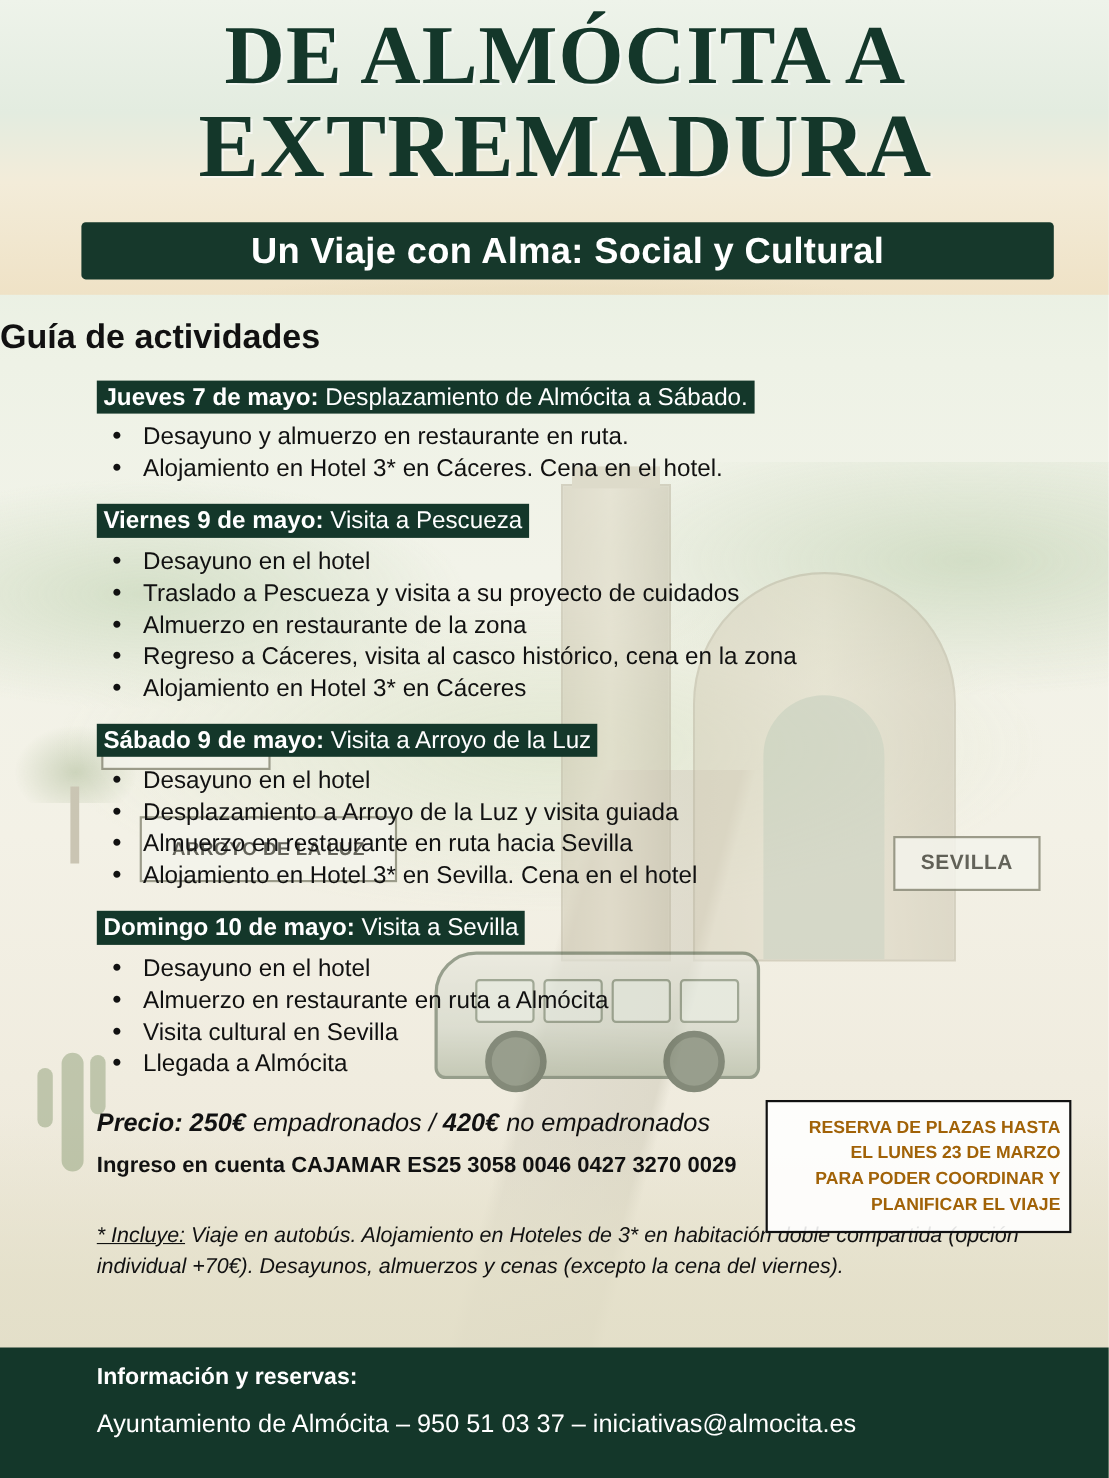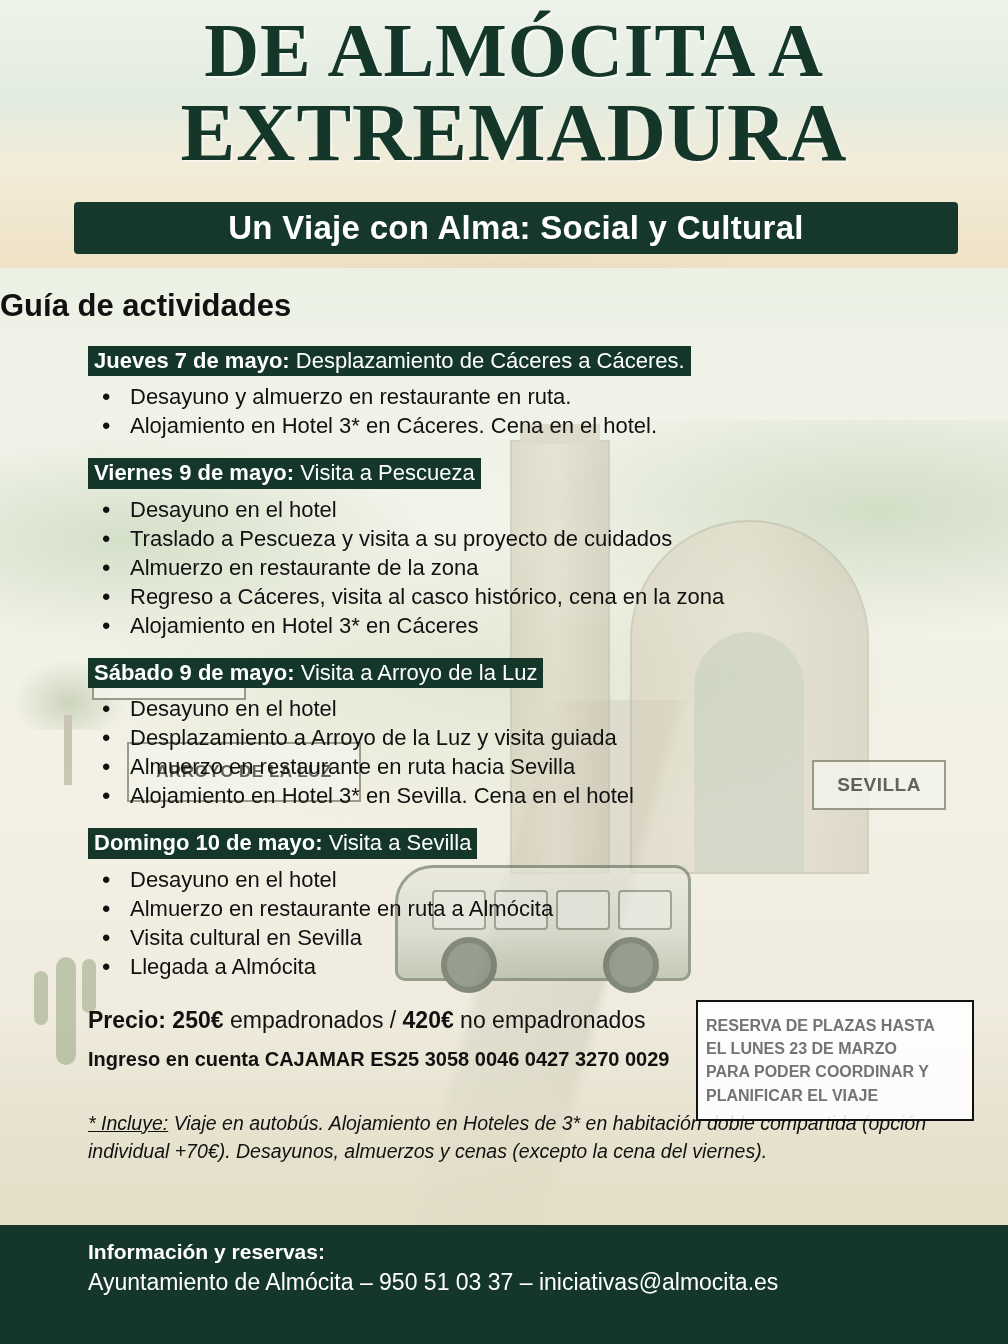--- a/index.html
+++ b/index.html
@@ -321,45 +321,46 @@
     top: -1px;
     font-size: 24px;
     color: #111111;
   }
 
   .price-line {
     padding-left: 88px;
     margin-top: 26px;
     font-size: 23px;
     color: #111111;
+    font-style: italic;
   }
   .price-line b {
     font-weight: bold;
   }
   .account-line {
     padding-left: 88px;
     margin-top: 14px;
     font-size: 20px;
     font-weight: bold;
     color: #111111;
   }
 
   .reserve-box {
     position: absolute;
     right: 34px;
     top: 1000px;
     width: 258px;
     border: 2px solid #111111;
     background: rgba(255,255,255,.88);
     padding: 12px 8px;
-    text-align: left;
+    text-align: right;
     font-size: 16px;
     font-weight: bold;
     line-height: 1.45;
-    color: #737373;
+    color: #a16207;
     z-index: 4;
     margin-left: 38px;
   }
 
   .includes {
     padding: 0 40px 0 88px;
     margin-top: 38px;
     font-size: 19.5px;
     font-style: italic;
     color: #111111;
@@ -381,21 +382,21 @@
     z-index: 5;
   }
   .footer-title {
     font-size: 21px;
     font-weight: bold;
     line-height: 1.4;
   }
   .footer-contact {
     font-size: 23px;
     line-height: 1.45;
-    margin-top: 0;
+    margin-top: 12px;
   }
 </style>
 </head>
 <body>
 
 <div class="poster">
 
   <div class="bg">
     <div class="bg-hills"></div>
     <div class="bg-road"></div>
@@ -442,21 +443,21 @@
       <span>Un Viaje con Alma: Social y Cultural</span>
     </div>
   </div>
 
   <div class="content">
 
     <div class="guide-title">Guía de actividades</div>
 
     <div class="day-block">
       <div class="day-head">
-        <span class="day-name">Jueves 7 de mayo:</span><span class="day-desc"> Desplazamiento de Cáceres a Cáceres.</span>
+        <span class="day-name">Jueves 7 de mayo:</span><span class="day-desc"> Desplazamiento de Almócita a Sábado.</span>
       </div>
       <ul class="items">
         <li>Desayuno y almuerzo en restaurante en ruta.</li>
         <li>Alojamiento en Hotel 3* en Cáceres. Cena en el hotel.</li>
       </ul>
     </div>
 
     <div class="day-block">
       <div class="day-head">
         <span class="day-name">Viernes 9 de mayo:</span><span class="day-desc"> Visita a Pescueza</span>

